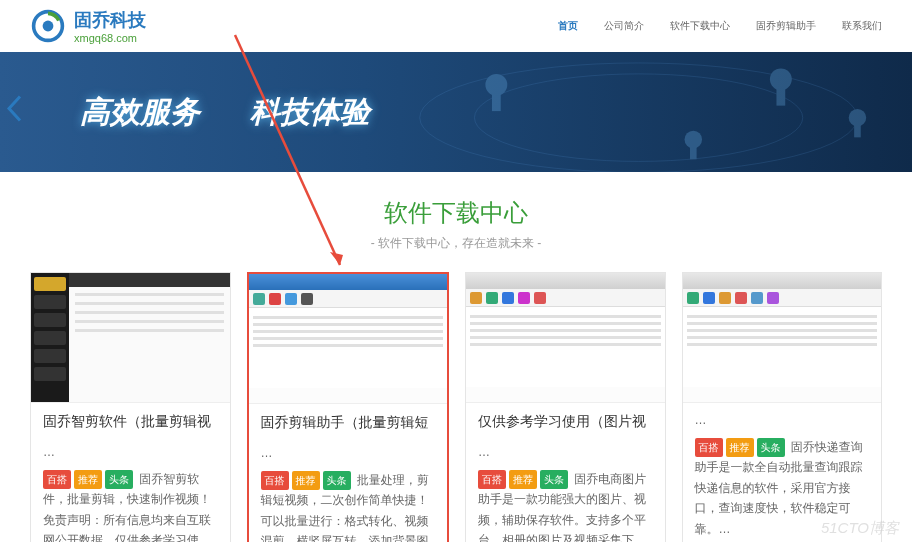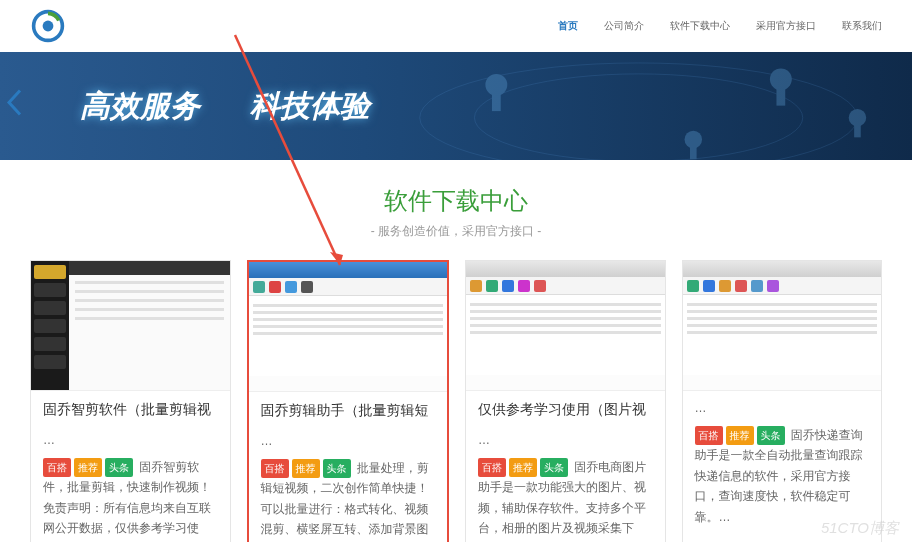--- a/index.html
+++ b/index.html
@@ -8,21 +8,21 @@
     .header { display: flex; align-items: center; justify-content: space-between; padding: 8px 30px; }
     .logo-block { display: flex; align-items: center; gap: 8px; }
     .logo-icon { width: 36px; height: 36px; }
     .logo-text { display: flex; flex-direction: column; }
     .brand { font-size: 18px; font-weight: bold; color: #2a7abf; }
     .domain { font-size: 11px; color: #4aa03a; }
     .nav { display: flex; gap: 26px; font-size: 10px; color: #666; }
     .nav-item { cursor: pointer; }
     .nav-item.active { color: #2a7abf; font-weight: bold; }
     
-    .hero { position: relative; height: 108px; background: linear-gradient(90deg, #2a5a8f 0%, #1e4a7a 40%, #0f2a4a 100%); overflow: hidden; display: flex; align-items: center; }
+    .hero { position: relative; height: 120px; background: linear-gradient(90deg, #2a5a8f 0%, #1e4a7a 40%, #0f2a4a 100%); overflow: hidden; display: flex; align-items: center; }
     .hero-text { display: flex; gap: 50px; margin-left: 80px; font-size: 30px; font-weight: bold; color: #fff; font-style: italic; text-shadow: 0 0 10px rgba(100,200,255,0.8); }
     .hero-prev { position: absolute; left: 5px; top: 50%; transform: translateY(-50%); color: #2a7abf; font-size: 28px; cursor: pointer; }
     .hero-overlay { position: absolute; right: 0; top: 0; bottom: 0; width: 60%; opacity: 0.3; }
     
     .section-title { text-align: center; margin-top: 25px; }
     .section-title h2 { font-size: 24px; color: #3a9e3a; font-weight: normal; }
     .section-title p { font-size: 12px; color: #999; margin-top: 6px; }
     
     .arrow-line { position: absolute; pointer-events: none; z-index: 10; }
     
@@ -56,26 +56,30 @@
 </head>
 <body>
 
 <div class="header">
   <div class="logo-block">
     <svg class="logo-icon" viewBox="0 0 40 40">
       <circle cx="20" cy="20" r="16" fill="none" stroke="#2a7abf" stroke-width="4"></circle>
       <path d="M 20 6 A 14 14 0 0 1 32 14" fill="none" stroke="#4aa03a" stroke-width="4"></path>
       <circle cx="20" cy="20" r="6" fill="#2a7abf"></circle>
     </svg>
+    <div class="logo-text">
+      <span class="brand">固乔科技</span>
+      <span class="domain">xmgq68.com</span>
+    </div>
   </div>
   <div class="nav">
     <span class="nav-item active">首页</span>
     <span class="nav-item">公司简介</span>
     <span class="nav-item">软件下载中心</span>
-    <span class="nav-item">采用官方接口</span>
+    <span class="nav-item">固乔剪辑助手</span>
     <span class="nav-item">联系我们</span>
   </div>
 </div>
 
 <div class="hero">
   <div class="hero-prev">
     <svg width="18" height="30" viewBox="0 0 18 30">
         <path d="M15 3 L4 15 L15 27" fill="none" stroke="#2a7abf" stroke-width="3"></path>
       </svg>
   </div>
@@ -97,21 +101,21 @@
   </svg>
 </div>
 
 <svg class="arrow-line" style="left:225px; top:30px; width:140px; height:250px;">
   <line x1="10" y1="5" x2="115" y2="235" stroke="#e74c3c" stroke-width="2.5"></line>
   <polygon points="115,235 105,222 118,225" fill="#e74c3c"></polygon>
 </svg>
 
 <div class="section-title">
   <h2>软件下载中心</h2>
-  <p>- 服务创造价值，采用官方接口 -</p>
+  <p>- 软件下载中心，存在造就未来 -</p>
 </div>
 
 <div class="cards">
 
   <div class="card">
     <div class="card-thumb thumb-dark">
       <div class="thumb-sidebar">
         <div class="thumb-side-item active"></div>
         <div class="thumb-side-item"></div>
         <div class="thumb-side-item"></div>

